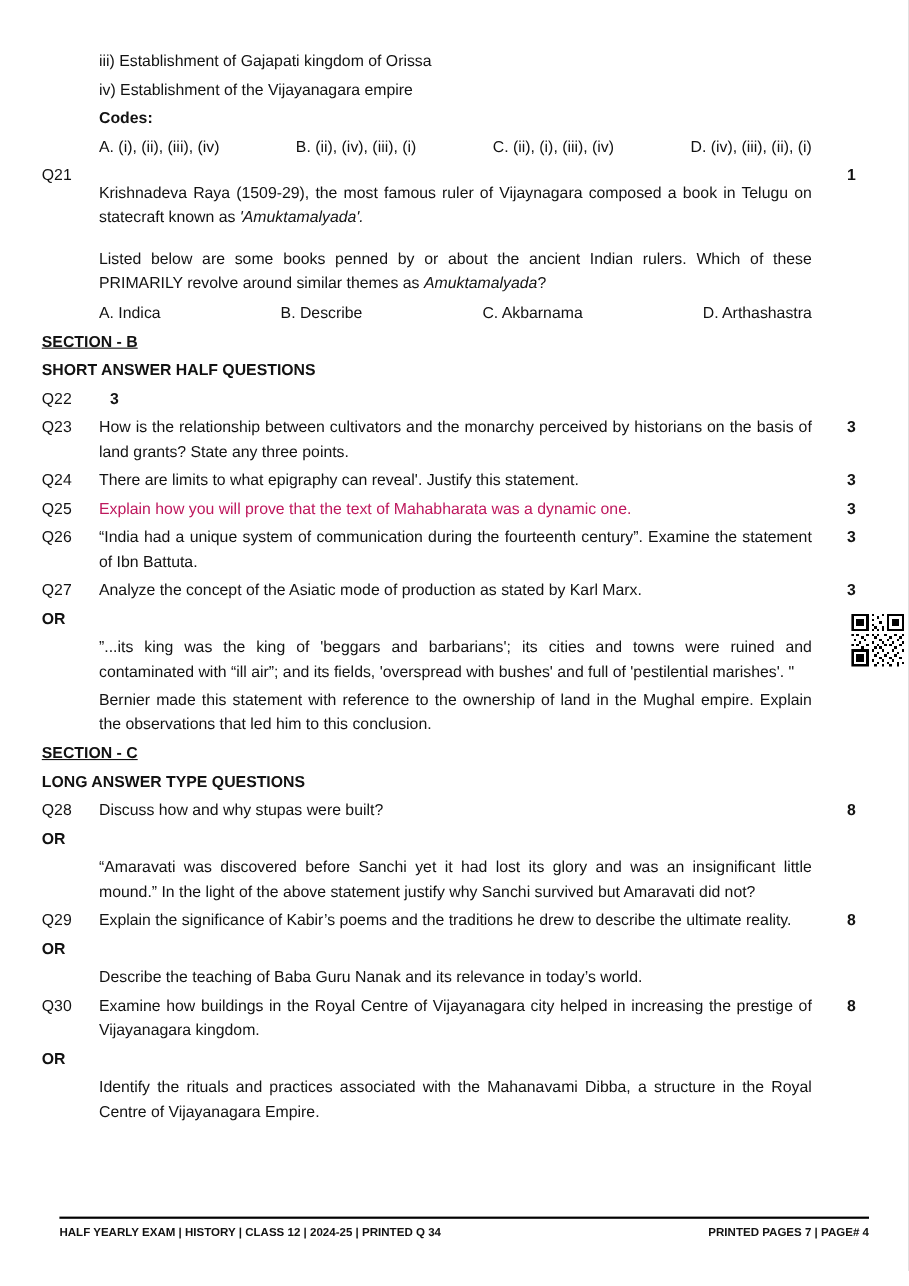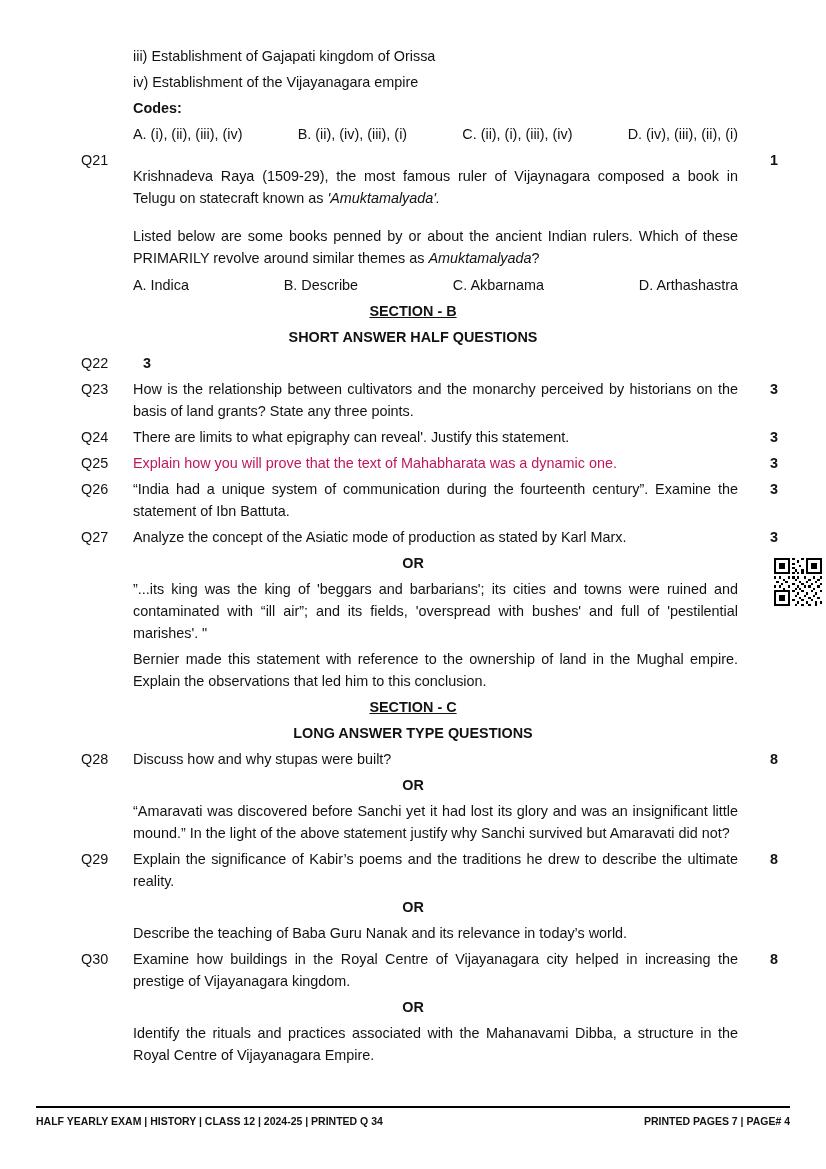--- a/index.html
+++ b/index.html
@@ -7,37 +7,37 @@
   body {
     margin:0 auto;
     width:826px; height:1169px;
     position:relative; overflow:hidden;
     background:#ffffff; color:#121212;
     font-family:"Liberation Sans","DejaVu Sans",sans-serif;
     font-size:14.4px; line-height:22px;
   }
   .page { padding:45px 38px 0 38px; }
   .row { display:flex; align-items:flex-start; margin-bottom:4px; }
-  .qnum { flex:0 0 52px;margin-left:43px; }
+  .qnum { flex:0 0 52px; }
   .qbody { flex:1 1 auto; min-width:0; padding-right:22px; }
   .qmarks { flex:0 0 28px; font-weight:bold; text-align:center; }
   .justify { text-align:justify; }
   .bold { font-weight:bold; }
   .italic { font-style:italic; }
   .muted { color:#be185d; }
   .para { margin:16px 0 5px 0; }
   .para:last-child { margin-bottom:0; }
   .opts-row { display:flex; gap:44px;justify-content:space-between; }
   .codes-row { display:flex; justify-content:space-between; }
-  .center-row { text-align:center; margin-bottom:4px; }
+  .center-row { margin-bottom:4px; }
   .section-title { font-weight:bold; text-decoration:underline; }
   .section-sub { font-weight:bold; }
   .or { font-weight:bold; }
   .footer {
-    position:absolute; left:36px; right:36px; top:1106px;
+    position:absolute; left:54px; right:36px; top:1106px;
     border-top:2px solid #000; padding-top:7px;
     display:flex; justify-content:space-between;
     font-size:10.5px; font-weight:bold; line-height:13px;
   }
   .qr { position:absolute; top:558px; right:4px; width:48px; height:48px; }
   .qr svg { display:block; width:100%; height:100%; }
 </style>
 </head>
 <body>
 

